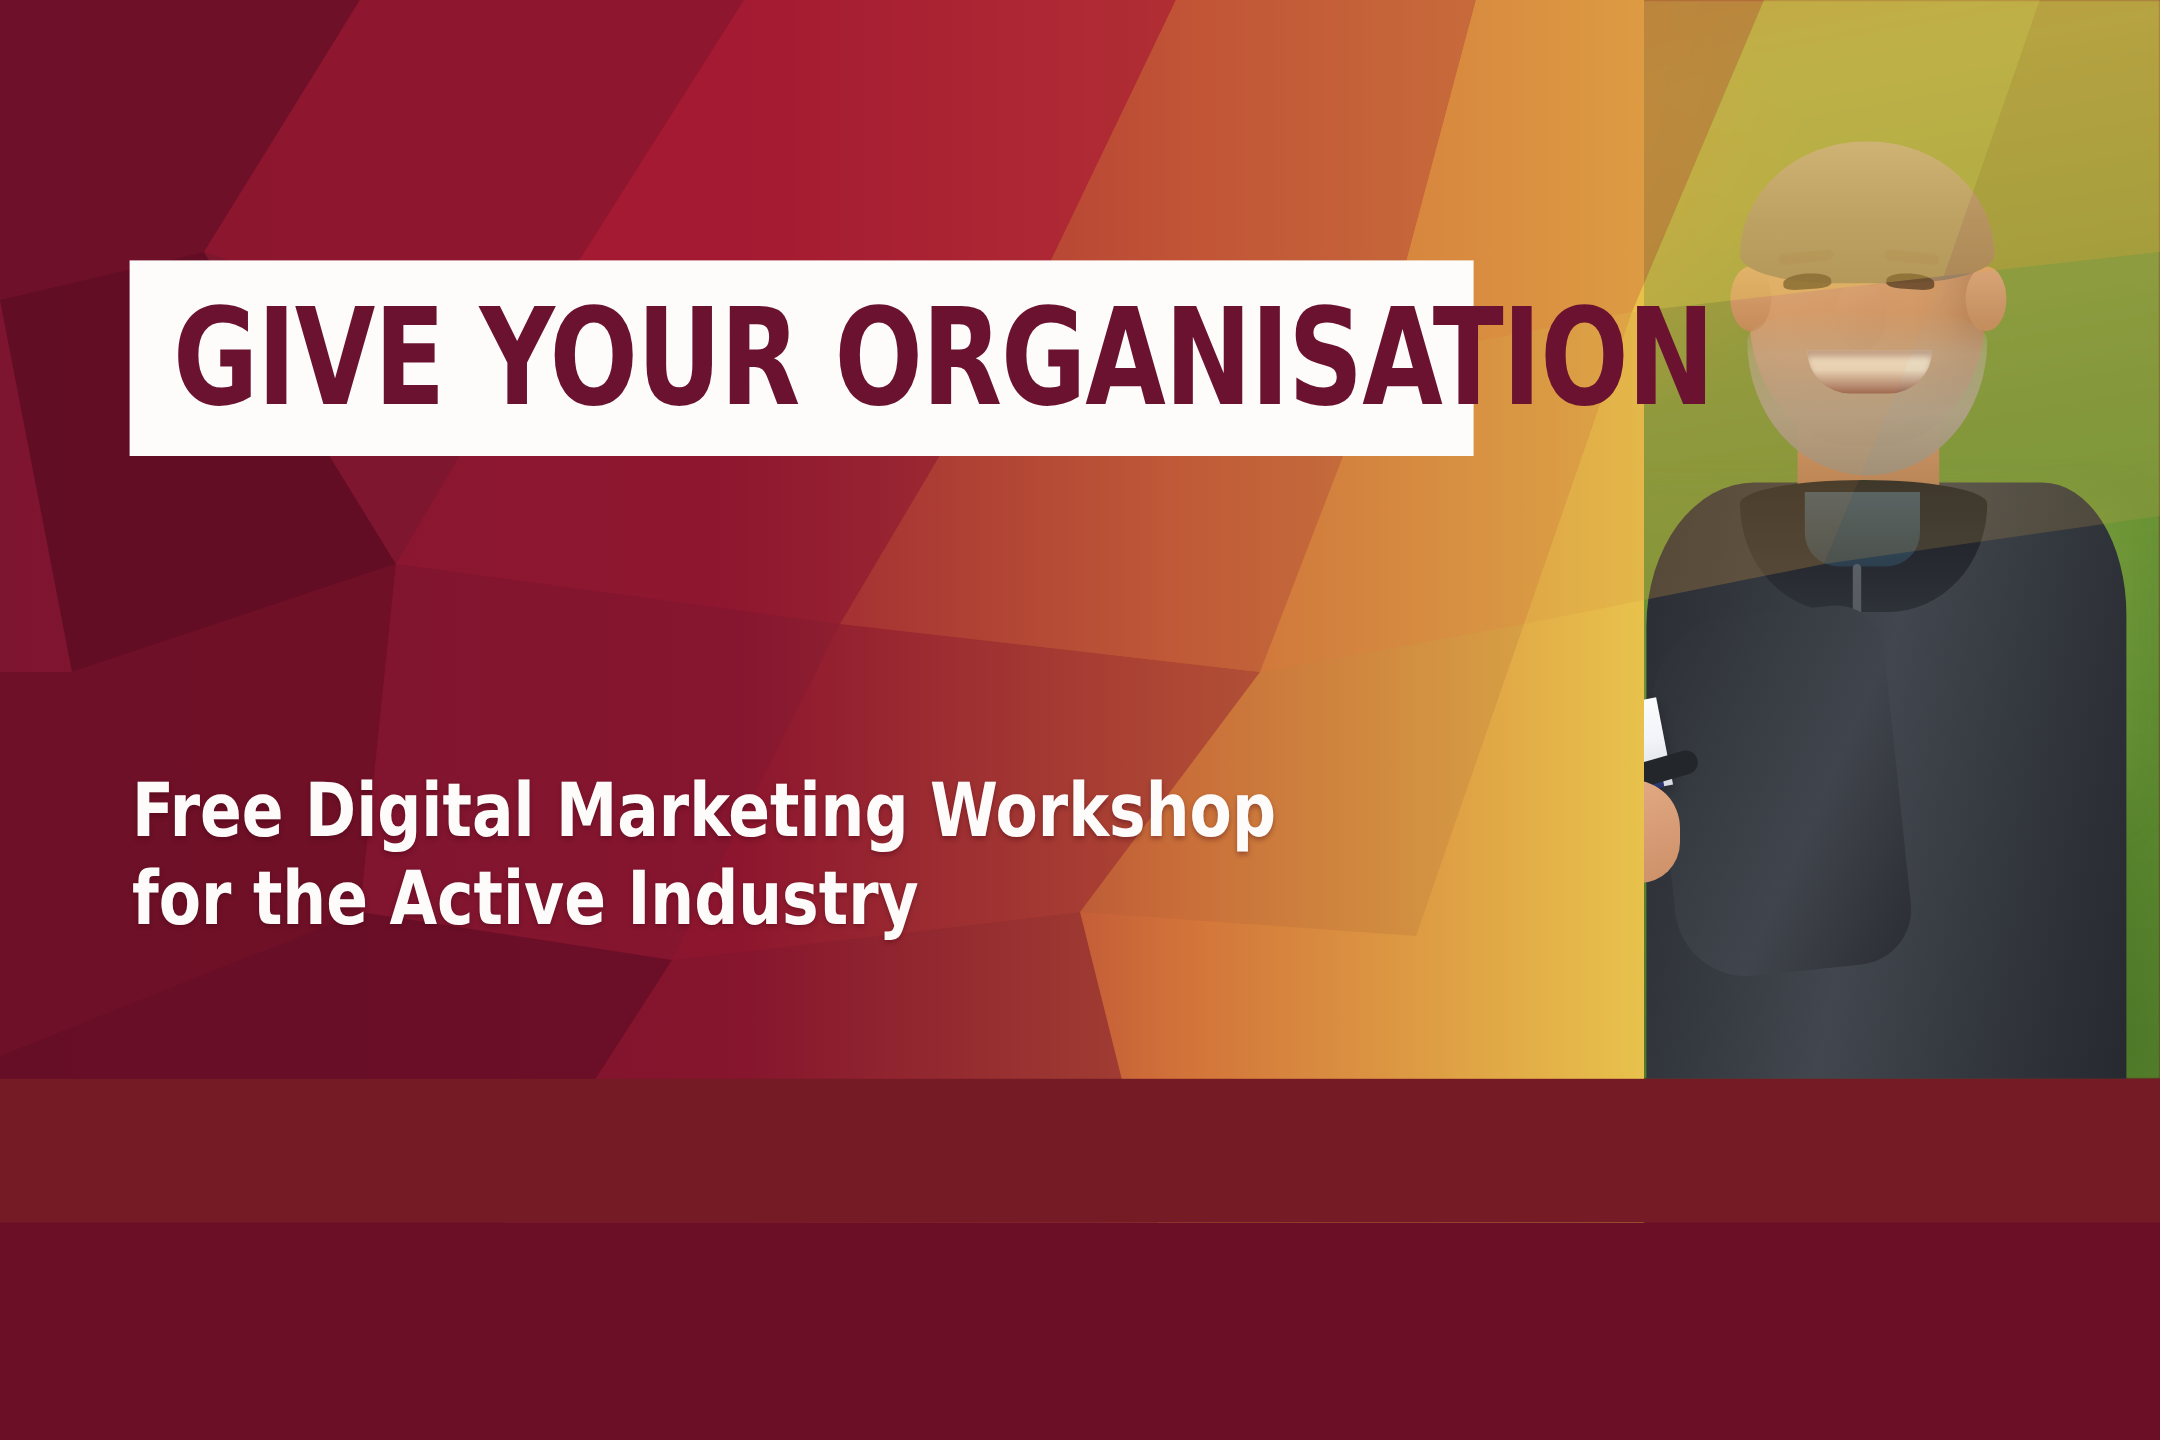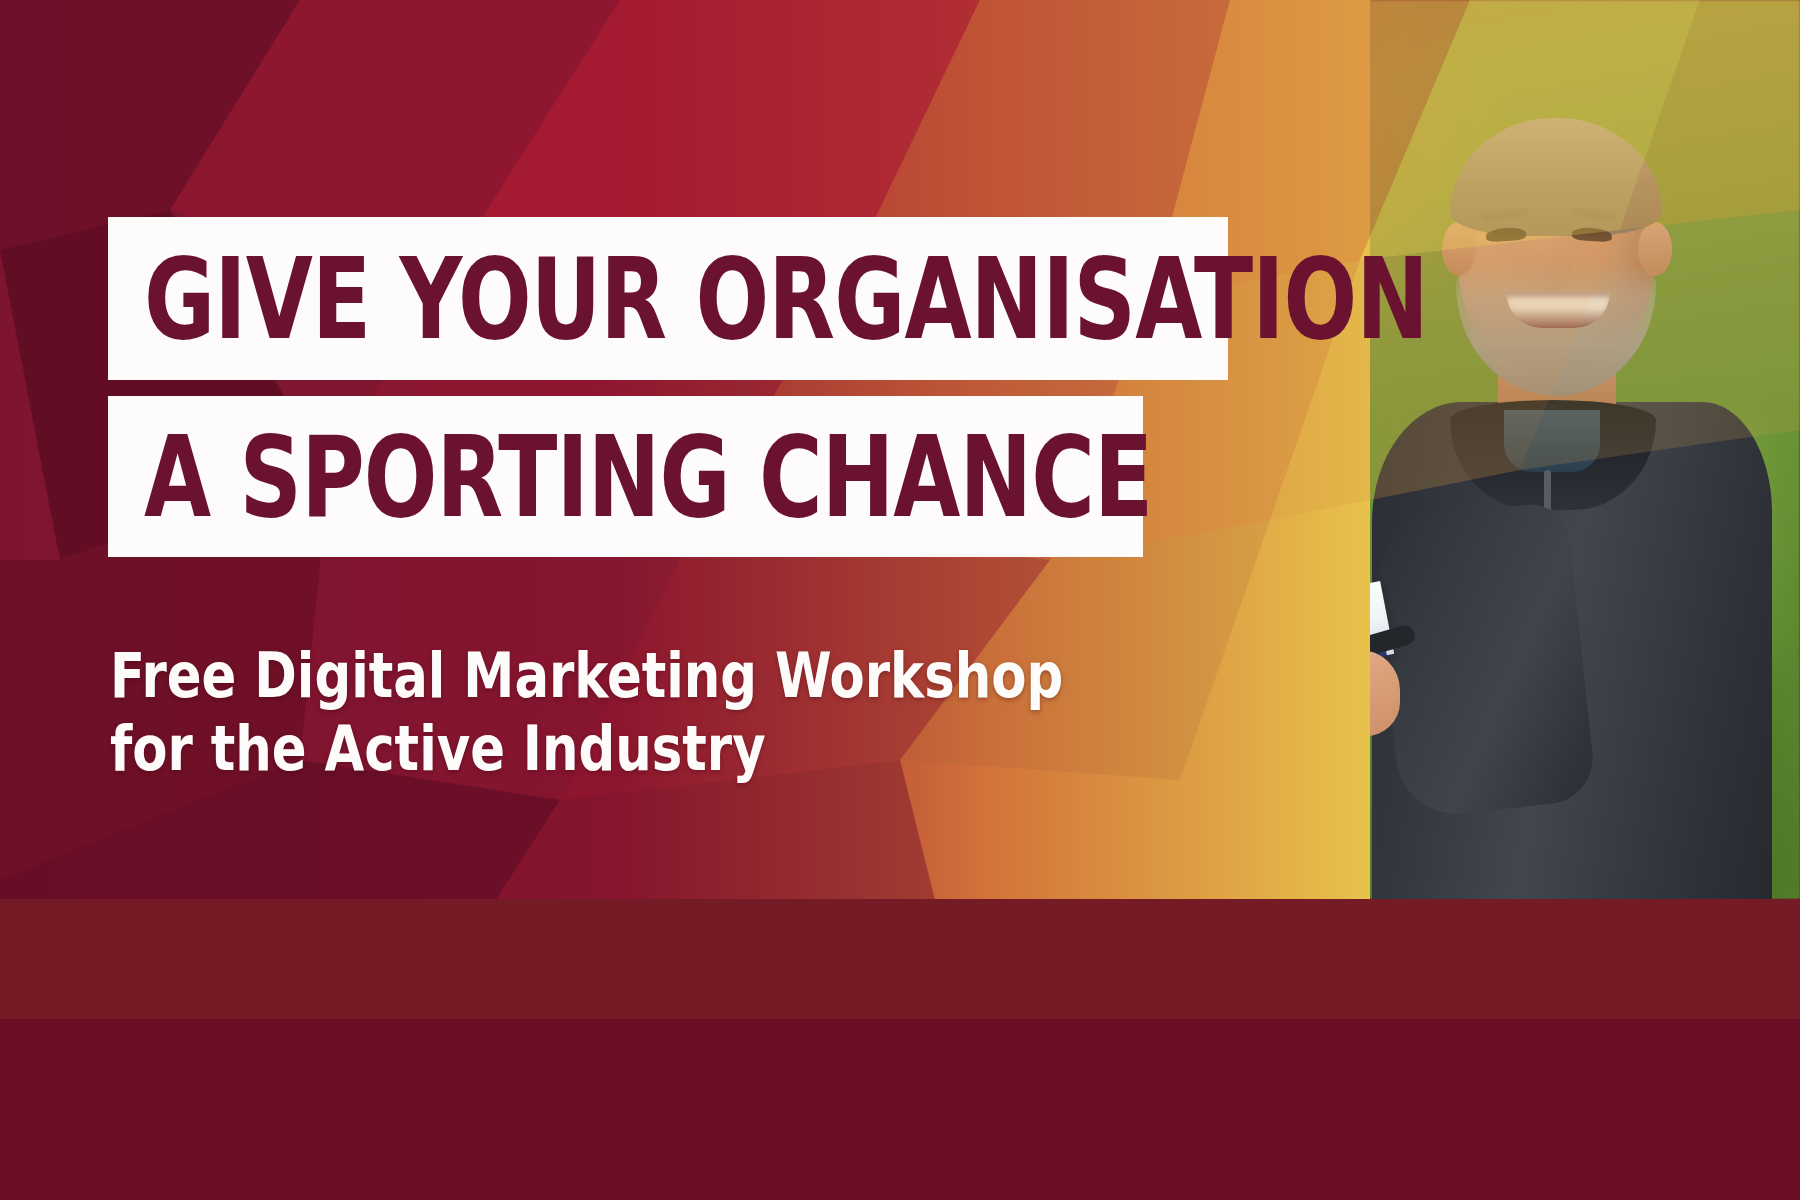--- a/index.html
+++ b/index.html
@@ -281,23 +281,20 @@
     <polygon points="1360,260 1620,230 1520,470 1270,520" fill="#D89B45" opacity=".26"></polygon>
     <polygon points="1620,230 1800,210 1800,430 1520,470" fill="#CFA04A" opacity=".2"></polygon>
     <polygon points="860,250 1150,300 1050,560 700,520" fill="#A83A35" opacity=".42"></polygon>
     <polygon points="1050,560 1270,520 1180,780 900,760" fill="#9A5A38" opacity=".16"></polygon>
   </svg>
 
   <div class="hl-box hl-box-1">
     <div class="hl-text">GIVE YOUR ORGANISATION</div>
   </div>
 
-  <div class="hl-box hl-box-2">
-    <div class="hl-text">A SPORTING CHANCE</div>
-  </div>
 
   <div class="sub">
     <span>Free Digital Marketing Workshop</span>
     <span>for the Active Industry</span>
   </div>
 
   <div class="footer-bar"></div>
 </div>
 
 </body></html>

